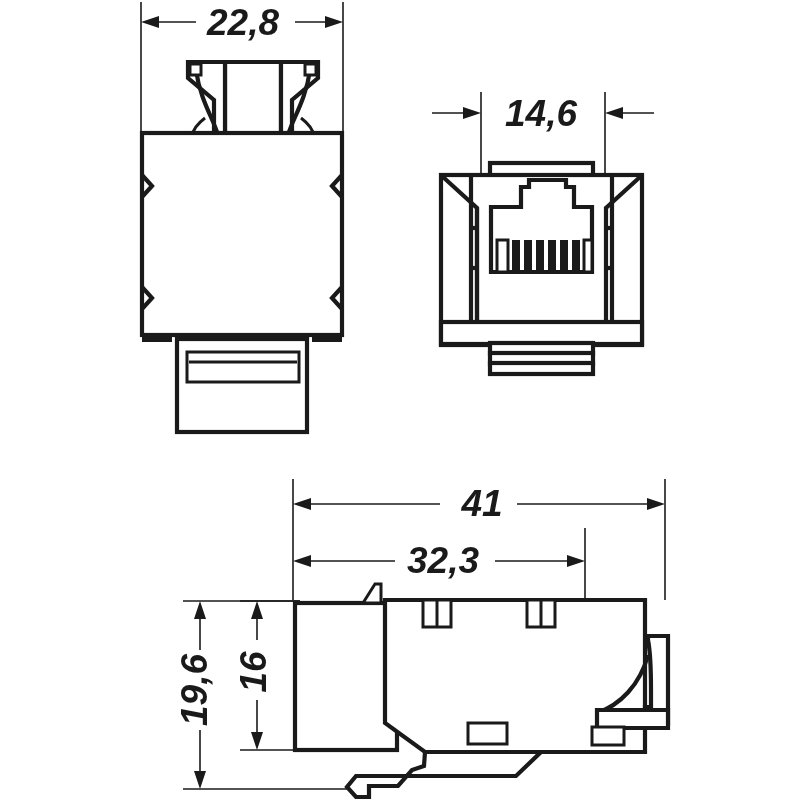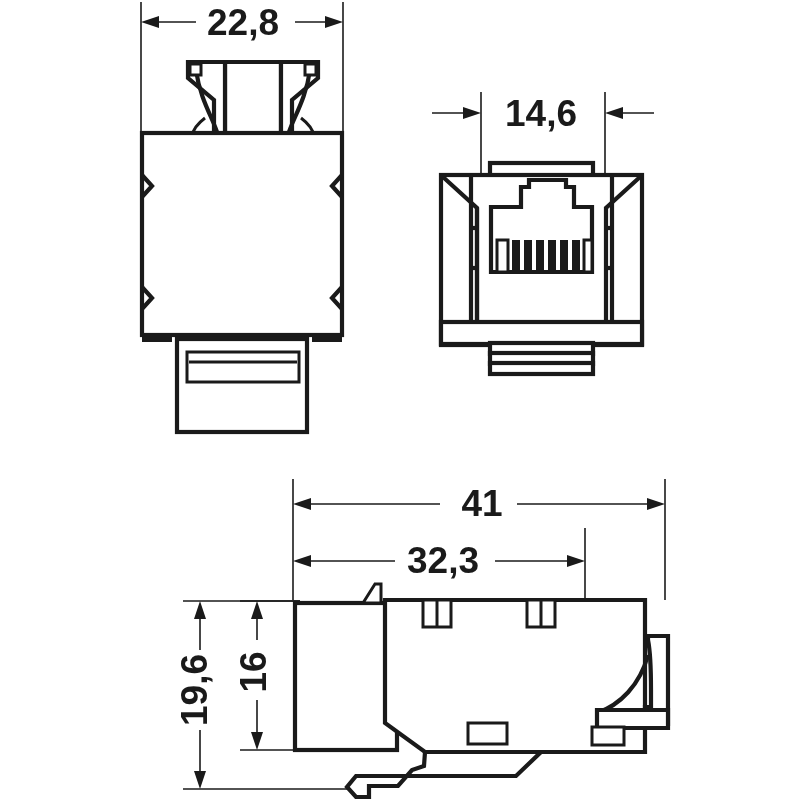--- a/index.html
+++ b/index.html
@@ -11,20 +11,21 @@
   body {
     width: 800px;
     height: 800px;
     overflow: hidden;
     font-family: "Liberation Sans", sans-serif;
   }
   #drawing-root {
     position: relative;
     width: 696px;
     height: 800px;
+    font-style: italic;
   }
   svg#technical-drawing {
     display: block;
     width: 800px;
     height: 800px;
     background: #ffffff;
   }
   .dim-text {
     font-family: "Liberation Sans", sans-serif;
     font-size: 37px;

